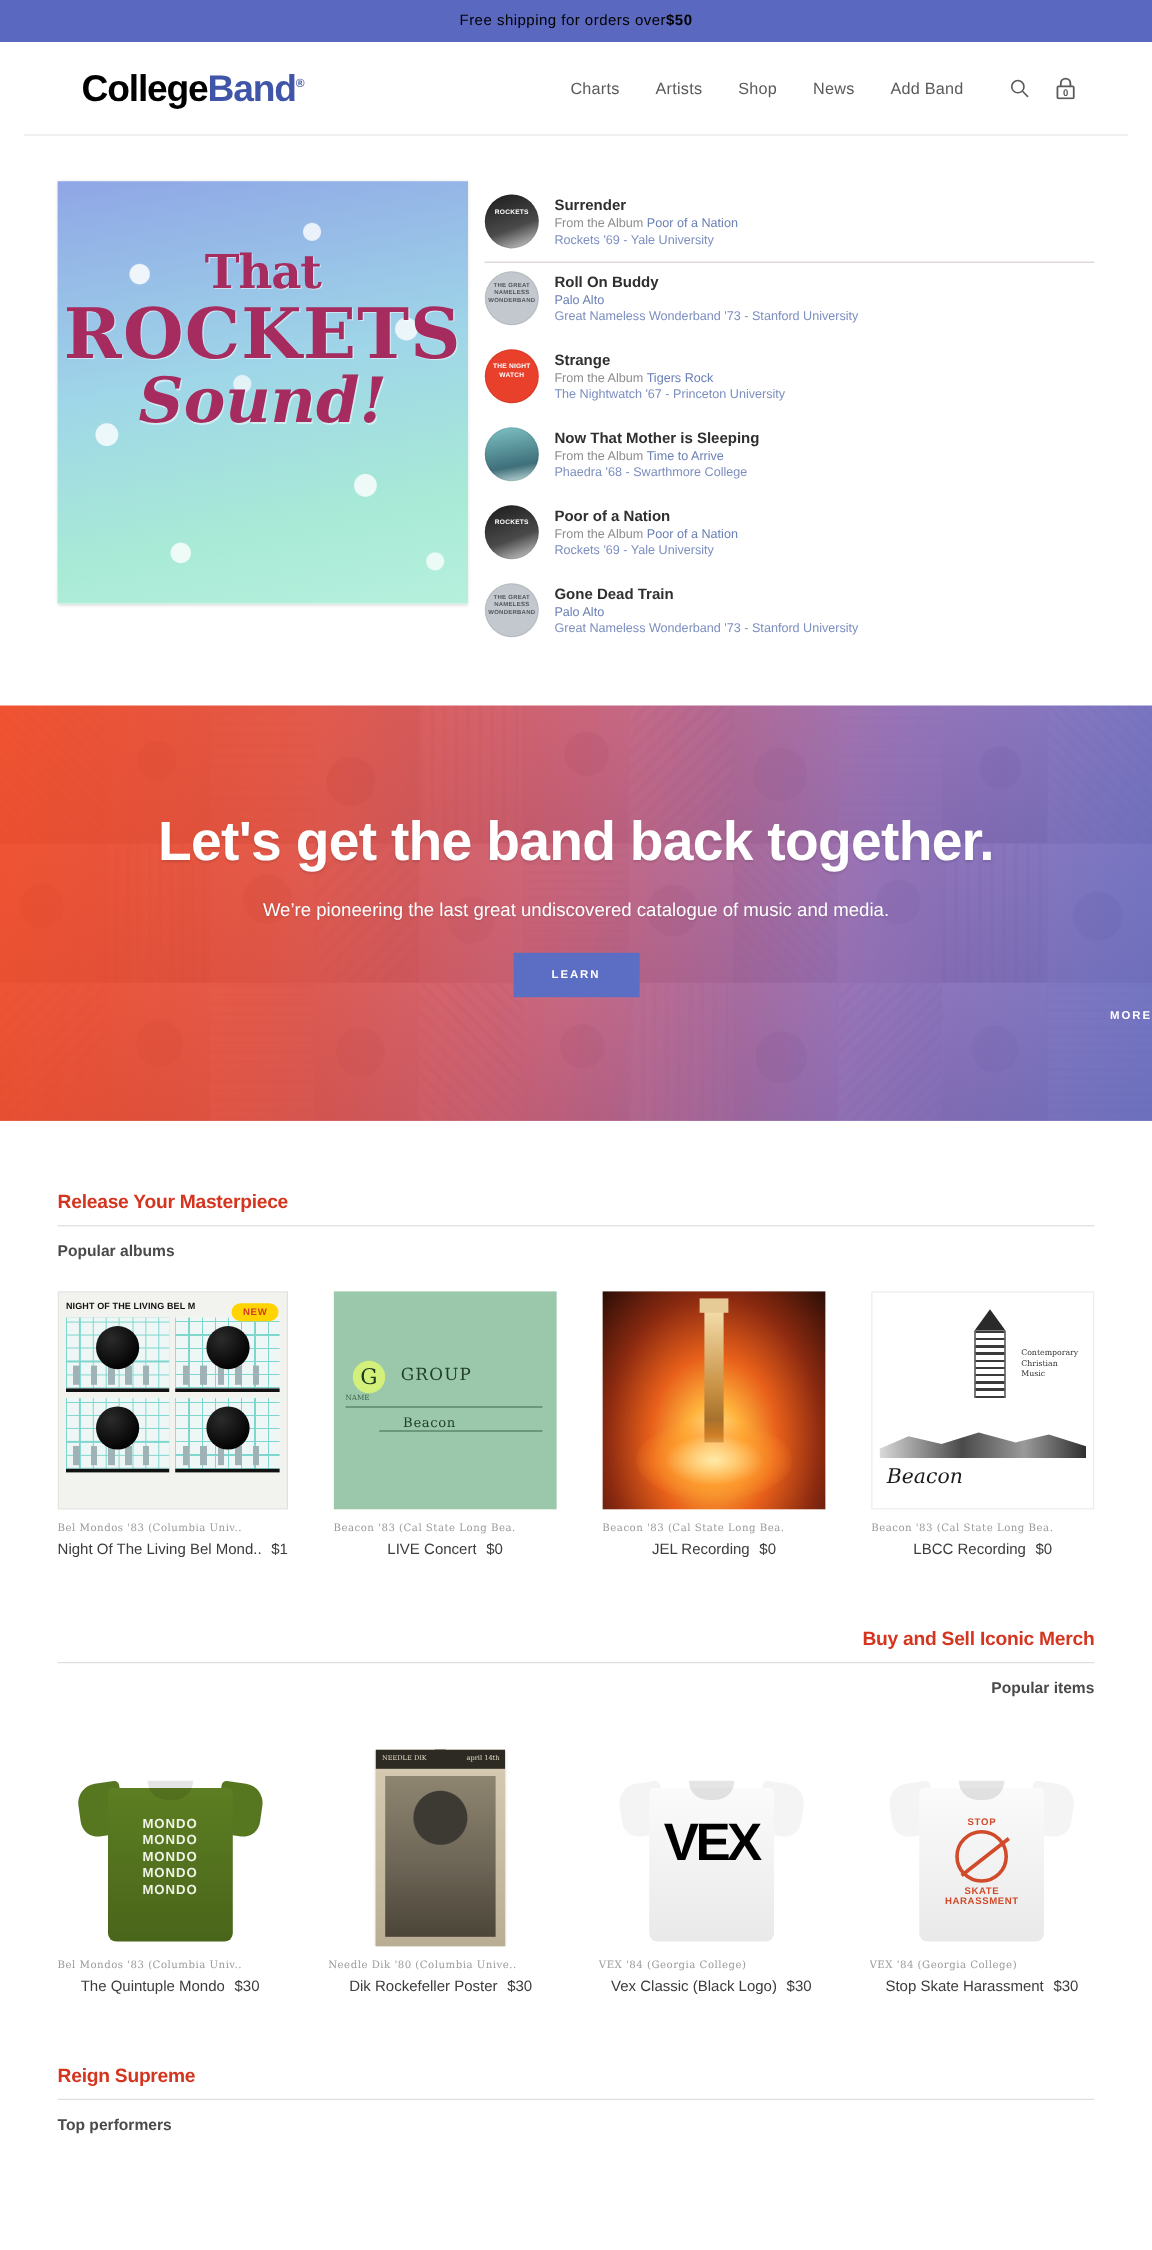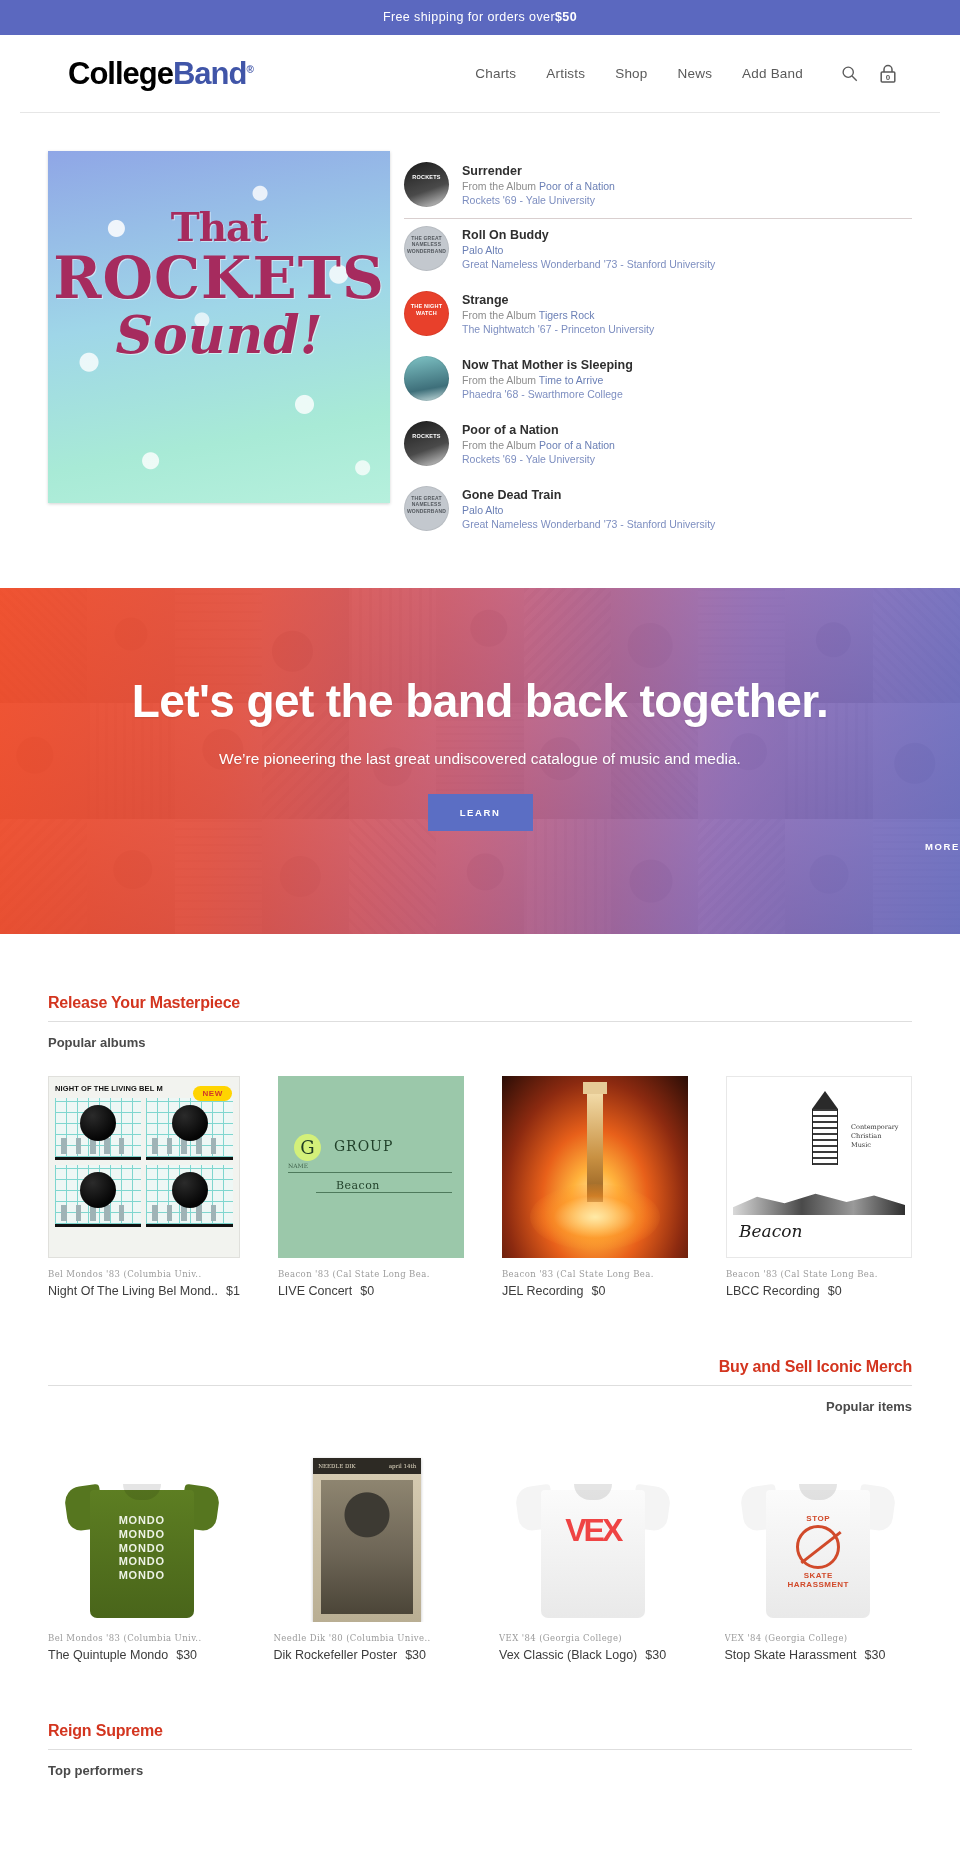--- a/index.html
+++ b/index.html
@@ -8,21 +8,21 @@
     width: 960px;
     background: #ffffff;
     font-family: "Liberation Sans", sans-serif;
     color: #3a3a3a;
     -webkit-font-smoothing: antialiased;
   }
 
   
   .announce {
     background: #5b68bf;
-    color: #ffffff;
+    color: #000000;
     text-align: center;
     font-size: 12.5px;
     letter-spacing: .4px;
     padding: 10px 0 11px;
   }
   .announce .amount { font-weight: 700; }
 
   
   .header {
     height: 78px;
@@ -229,21 +229,21 @@
   }
   .card .meta-band {
     margin-top: 11px;
     font-size: 8.5px;
     color: #9b9b9b;
     letter-spacing: .4px;
     font-family: "DejaVu Serif", serif;
     white-space: nowrap; overflow:hidden;
   }
   .card .row {
-    display:flex; justify-content:flex-start; align-items:baseline;
+    display:flex; justify-content:center; align-items:baseline;
     margin-top: 5px;
   }
   .card .name { font-size: 12.5px; color:#3c3c3c; white-space:nowrap; overflow:hidden; }
   .card .price { font-size: 12.5px; color:#3c3c3c; flex:none; padding-left:8px; }
 
   .badge-new {
     position:absolute; top: 10px; right: 8px;
     background:#ffd400; color:#d0392a;
     font-size: 8px; font-weight:700; letter-spacing:.6px;
     padding: 3px 9px; border-radius: 9px;
@@ -376,21 +376,21 @@
   .tee.green .body { background: linear-gradient(180deg,#5d7e22,#49651a); }
   .tee.white .body, .tee.white .sleeveL, .tee.white .sleeveR { background:#f4f4f4; }
   .tee.white .body { background: linear-gradient(180deg,#fbfbfb,#e9e9e9); }
   .tee .art {
     position:absolute; left:50%; transform:translateX(-50%);
     top: 42px; text-align:center; width: 96px;
   }
   .mondo-line {
     color:#eef3e6; font-size: 11px; font-weight:700; letter-spacing:.8px; line-height: 1.25;
   }
-  .vexlogo { font-size: 32px; font-weight:700; color:#ef4444; letter-spacing:-3px; line-height:1; }
+  .vexlogo { font-size: 44px; font-weight:700; color:#000000; letter-spacing:-3px; line-height:1; }
   .stoplbl { color:#d14a2a; font-size: 8px; font-weight:700; letter-spacing:.6px; }
   .stopring {
     width: 44px; height: 44px; border-radius:50%;
     border: 3px solid #d14a2a; margin: 2px auto; position:relative;
   }
   .stopring::after {
     content:""; position:absolute; left:-3px; top: 18px; width: 50px; height:3px;
     background:#d14a2a; transform: rotate(-38deg);
   }
   .stopsub { color:#d14a2a; font-size: 8px; font-weight:700; letter-spacing:.5px; }

